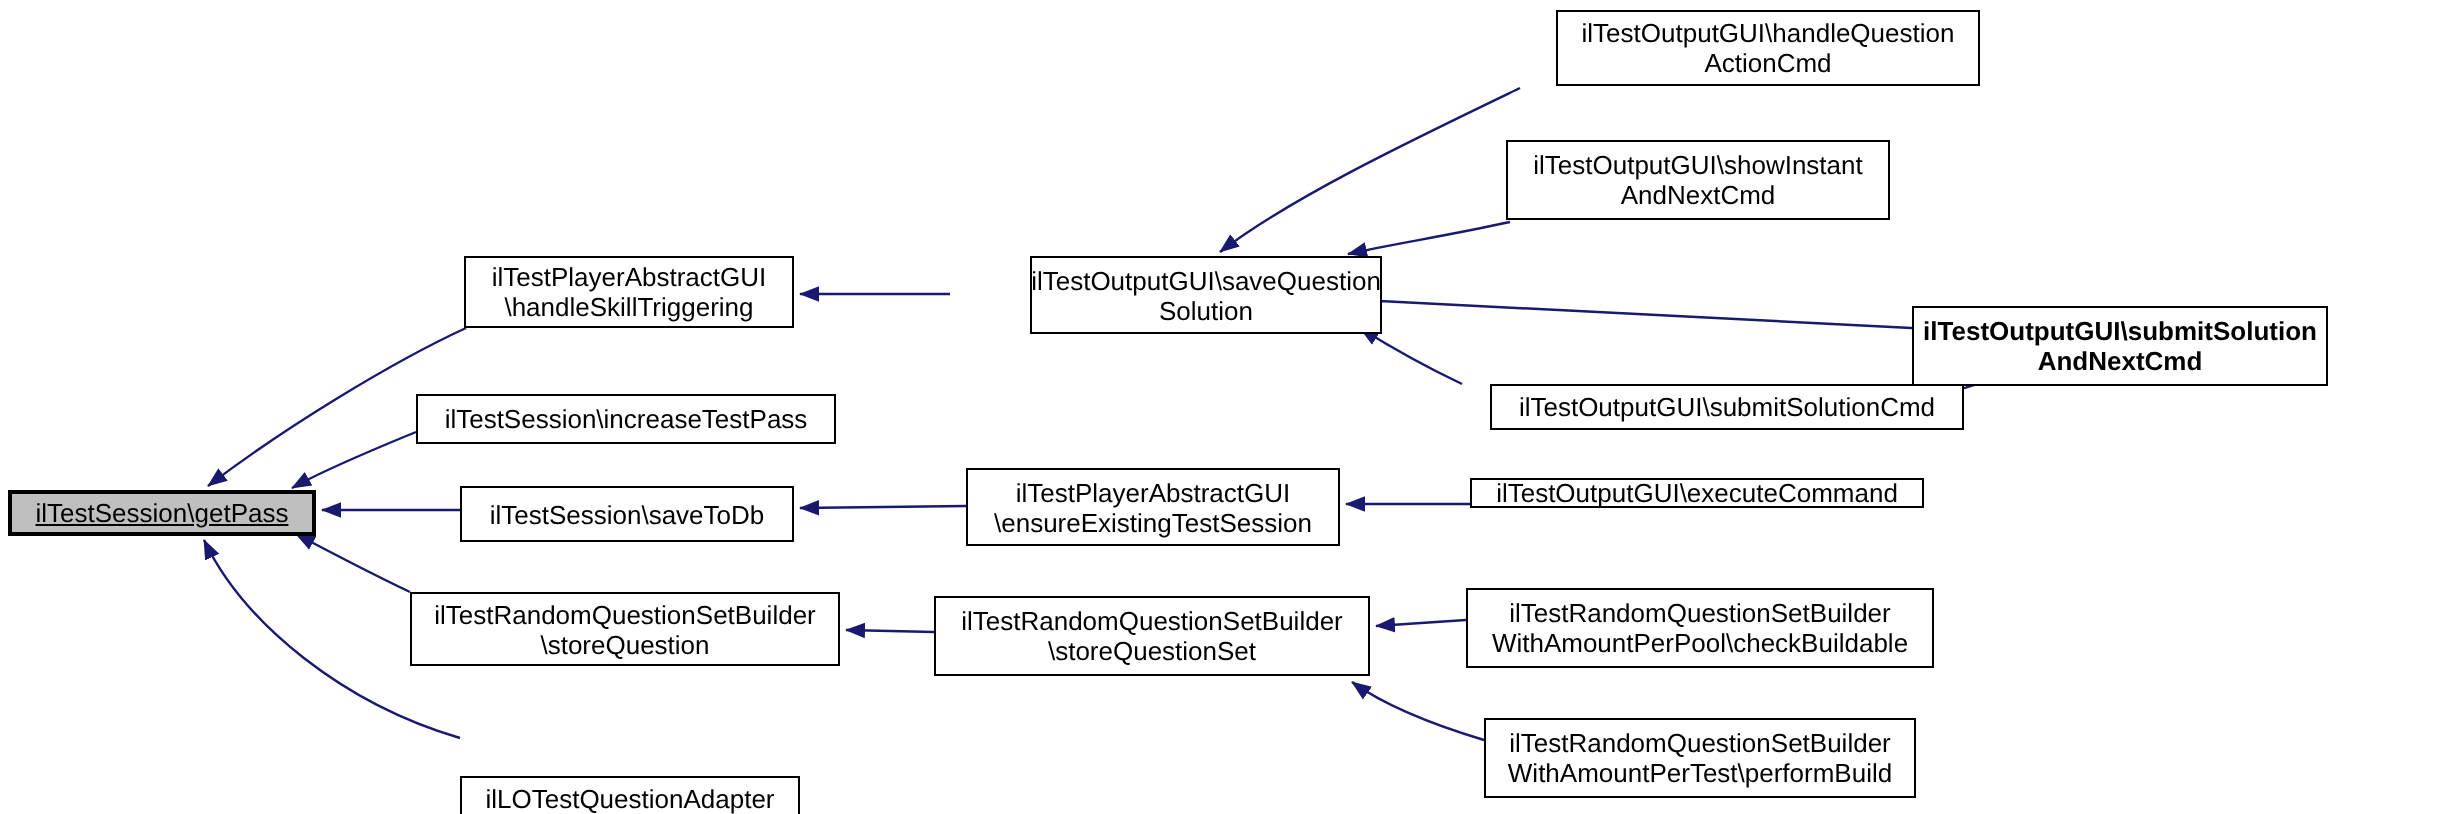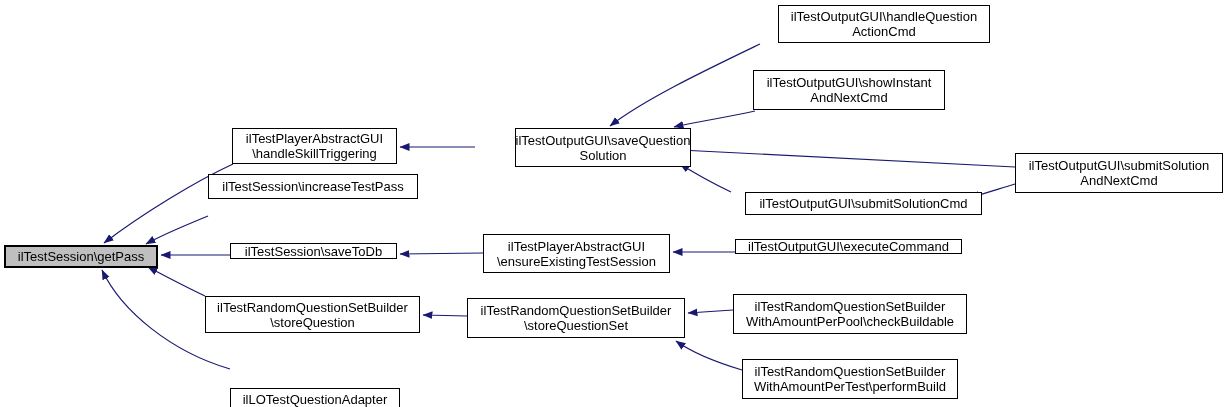--- a/index.html
+++ b/index.html
@@ -42,20 +42,21 @@
     align-items: center;
     justify-content: center;
     text-align: center;
     white-space: pre-line;
     cursor: pointer;
   }
   .node.highlight {
     background: var(--hl-fill, #bfbfbf);
     border-width: 2px;
     cursor: default;
+    text-decoration: underline;
   }
 </style>
 </head>
 <body>
 
 <div id="canvas">
   <svg id="edges" xmlns="http://www.w3.org/2000/svg" viewBox="0 0 1227 407">
     <defs>
       <marker id="arrow" markerWidth="11" markerHeight="9" refX="9.5" refY="4.5" orient="auto" markerUnits="userSpaceOnUse">
         <path class="arrowhead" d="M0,0.6 L10,4.5 L0,8.4 Z"></path>
@@ -77,37 +78,37 @@
         <path d="M735,252 L673,252" class="edge" marker-end="url(#arrow)"></path>
         <path d="M467,316 L423,315" class="edge" marker-end="url(#arrow)"></path>
         <path d="M733,310 L688,313" class="edge" marker-end="url(#arrow)"></path>
         <path d="M742,370 C712,361 690,351 676,341" class="edge" marker-end="url(#arrow)"></path>
       </g>
   </svg>
   <div id="nodes">
       <div class="node highlight" style="left: 4px; top: 245px; width: 154px; height: 23px;">ilTestSession\getPass</div>
       <div class="node" style="left: 232px; top: 128px; width: 165px; height: 36px;">ilTestPlayerAbstractGUI
 \handleSkillTriggering</div>
-      <div class="node" style="left: 208px; top: 174px; width: 210px; height: 25px;">ilTestSession\increaseTestPass</div>
-      <div class="node" style="left: 230px; top: 243px; width: 167px; height: 16px;">ilTestSession\saveToDb</div>
+      <div class="node" style="left: 208px; top: 197px; width: 210px; height: 25px;">ilTestSession\increaseTestPass</div>
+      <div class="node" style="left: 230px; top: 243px; width: 167px; height: 28px;">ilTestSession\saveToDb</div>
       <div class="node" style="left: 205px; top: 296px; width: 215px; height: 37px;">ilTestRandomQuestionSetBuilder
 \storeQuestion</div>
       <div class="node" style="left: 230px; top: 360px; width: 170px; height: 38px; margin-top: 28px;">ilLOTestQuestionAdapter
 \updateQuestionResult</div>
       <div class="node" style="left: 475px; top: 128px; width: 176px; height: 39px; margin-left: 40px;">ilTestOutputGUI\saveQuestion
 Solution</div>
       <div class="node" style="left: 483px; top: 234px; width: 187px; height: 39px;">ilTestPlayerAbstractGUI
 \ensureExistingTestSession</div>
       <div class="node" style="left: 467px; top: 298px; width: 218px; height: 40px;">ilTestRandomQuestionSetBuilder
 \storeQuestionSet</div>
       <div class="node" style="left: 743px; top: 5px; width: 212px; height: 38px; margin-left: 35px;">ilTestOutputGUI\handleQuestion
 ActionCmd</div>
       <div class="node" style="left: 753px; top: 70px; width: 192px; height: 40px;">ilTestOutputGUI\showInstant
 AndNextCmd</div>
-      <div class="node" style="left: 1015px; top: 153px; width: 208px; height: 40px;">ilTestOutputGUI\submitSolution
+      <div class="node" style="left: 956px; top: 153px; width: 208px; height: 40px; font-weight: bold;">ilTestOutputGUI\submitSolution
 AndNextCmd</div>
       <div class="node" style="left: 730px; top: 192px; width: 237px; height: 23px; margin-left: 15px;">ilTestOutputGUI\submitSolutionCmd</div>
       <div class="node" style="left: 735px; top: 239px; width: 227px; height: 15px;">ilTestOutputGUI\executeCommand</div>
       <div class="node" style="left: 733px; top: 294px; width: 234px; height: 40px;">ilTestRandomQuestionSetBuilder
 WithAmountPerPool\checkBuildable</div>
       <div class="node" style="left: 742px; top: 359px; width: 216px; height: 40px;">ilTestRandomQuestionSetBuilder
 WithAmountPerTest\performBuild</div>
     </div>
 </div>
 

